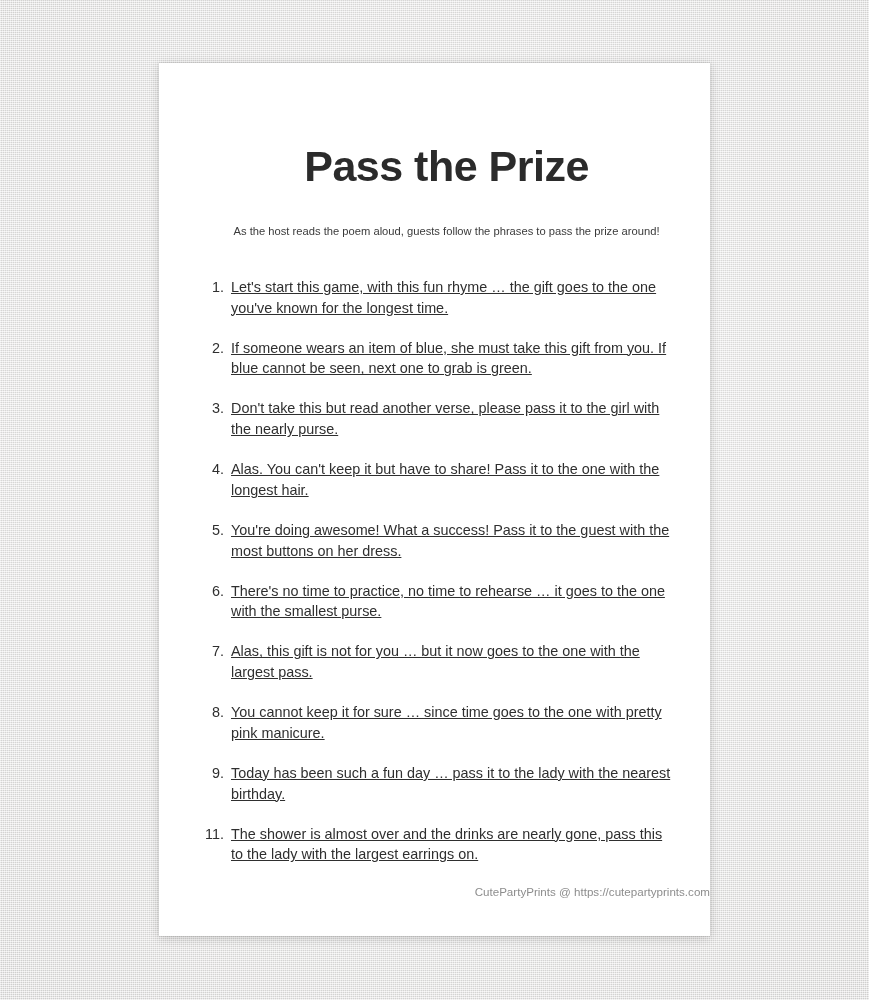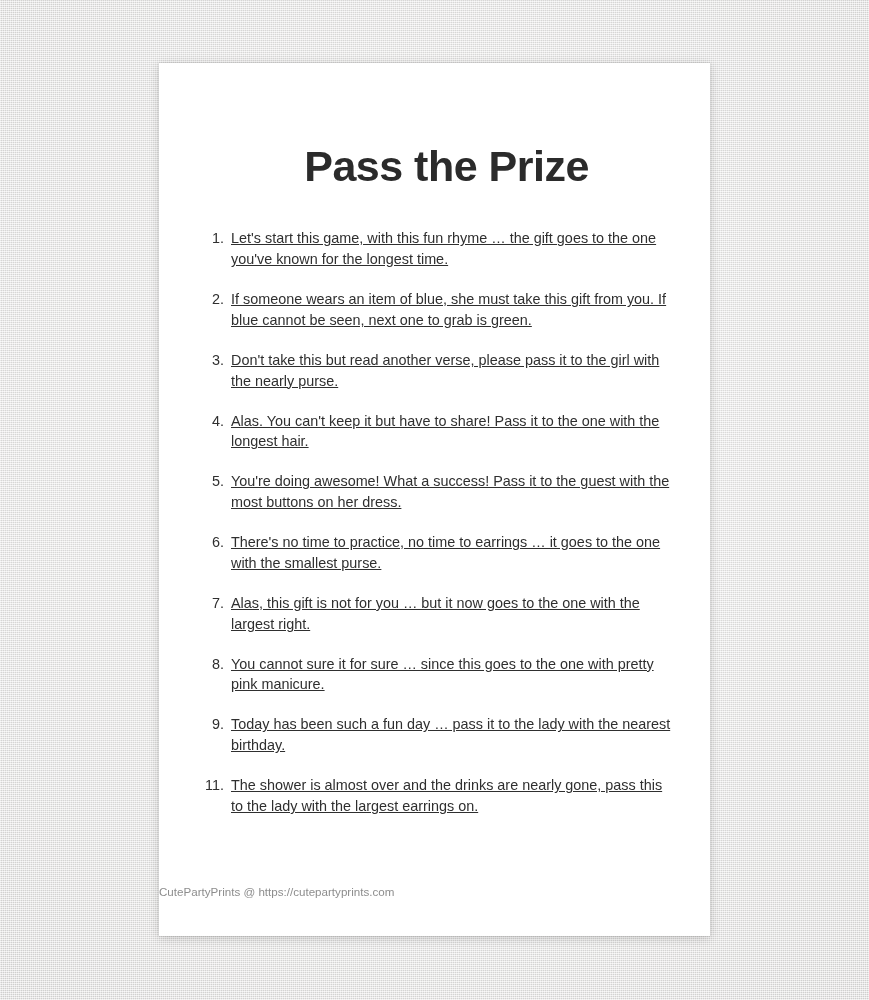--- a/index.html
+++ b/index.html
@@ -93,35 +93,36 @@
     line-height: 1.45;
     max-width: 440px;
     text-decoration: underline;
   }
 
   #doc-footer {
     position: absolute;
     left: 0;
     right: 0;
     bottom: 38px;
-    text-align: left;
+    text-align: right;
     font-size: 11.6px;
     color: #8d8d8d;
   }
 </style>
 </head>
 <body>
 
 <div id="backdrop"></div>
 
 <div id="sheet">
   <div id="sheet-inner">
 
     <h1 id="doc-title">Pass the Prize</h1>
 
+    <p id="doc-subtitle">As the host reads the poem aloud, guests follow the phrases to pass the prize around!</p>
 
     <ol id="verse-list">
 
       <li class="verse-row">
         <span class="verse-num">1.</span>
         <span class="verse-text">Let's start this game, with this fun rhyme … the gift goes to the one you've known for the longest time.</span>
       </li>
 
       <li class="verse-row">
         <span class="verse-num">2.</span>
@@ -138,31 +139,31 @@
         <span class="verse-text">Alas. You can't keep it but have to share! Pass it to the one with the longest hair.</span>
       </li>
 
       <li class="verse-row">
         <span class="verse-num">5.</span>
         <span class="verse-text">You're doing awesome! What a success! Pass it to the guest with the most buttons on her dress.</span>
       </li>
 
       <li class="verse-row">
         <span class="verse-num">6.</span>
-        <span class="verse-text">There's no time to practice, no time to earrings … it goes to the one with the smallest purse.</span>
+        <span class="verse-text">There's no time to practice, no time to rehearse … it goes to the one with the smallest purse.</span>
       </li>
 
       <li class="verse-row">
         <span class="verse-num">7.</span>
-        <span class="verse-text">Alas, this gift is not for you … but it now goes to the one with the largest right.</span>
+        <span class="verse-text">Alas, this gift is not for you … but it now goes to the one with the largest pass.</span>
       </li>
 
       <li class="verse-row">
         <span class="verse-num">8.</span>
-        <span class="verse-text">You cannot sure it for sure … since this goes to the one with pretty pink manicure.</span>
+        <span class="verse-text">You cannot keep it for sure … since time goes to the one with pretty pink manicure.</span>
       </li>
 
       <li class="verse-row">
         <span class="verse-num">9.</span>
         <span class="verse-text">Today has been such a fun day … pass it to the lady with the nearest birthday.</span>
       </li>
 
 
       <li class="verse-row">
         <span class="verse-num">11.</span>

